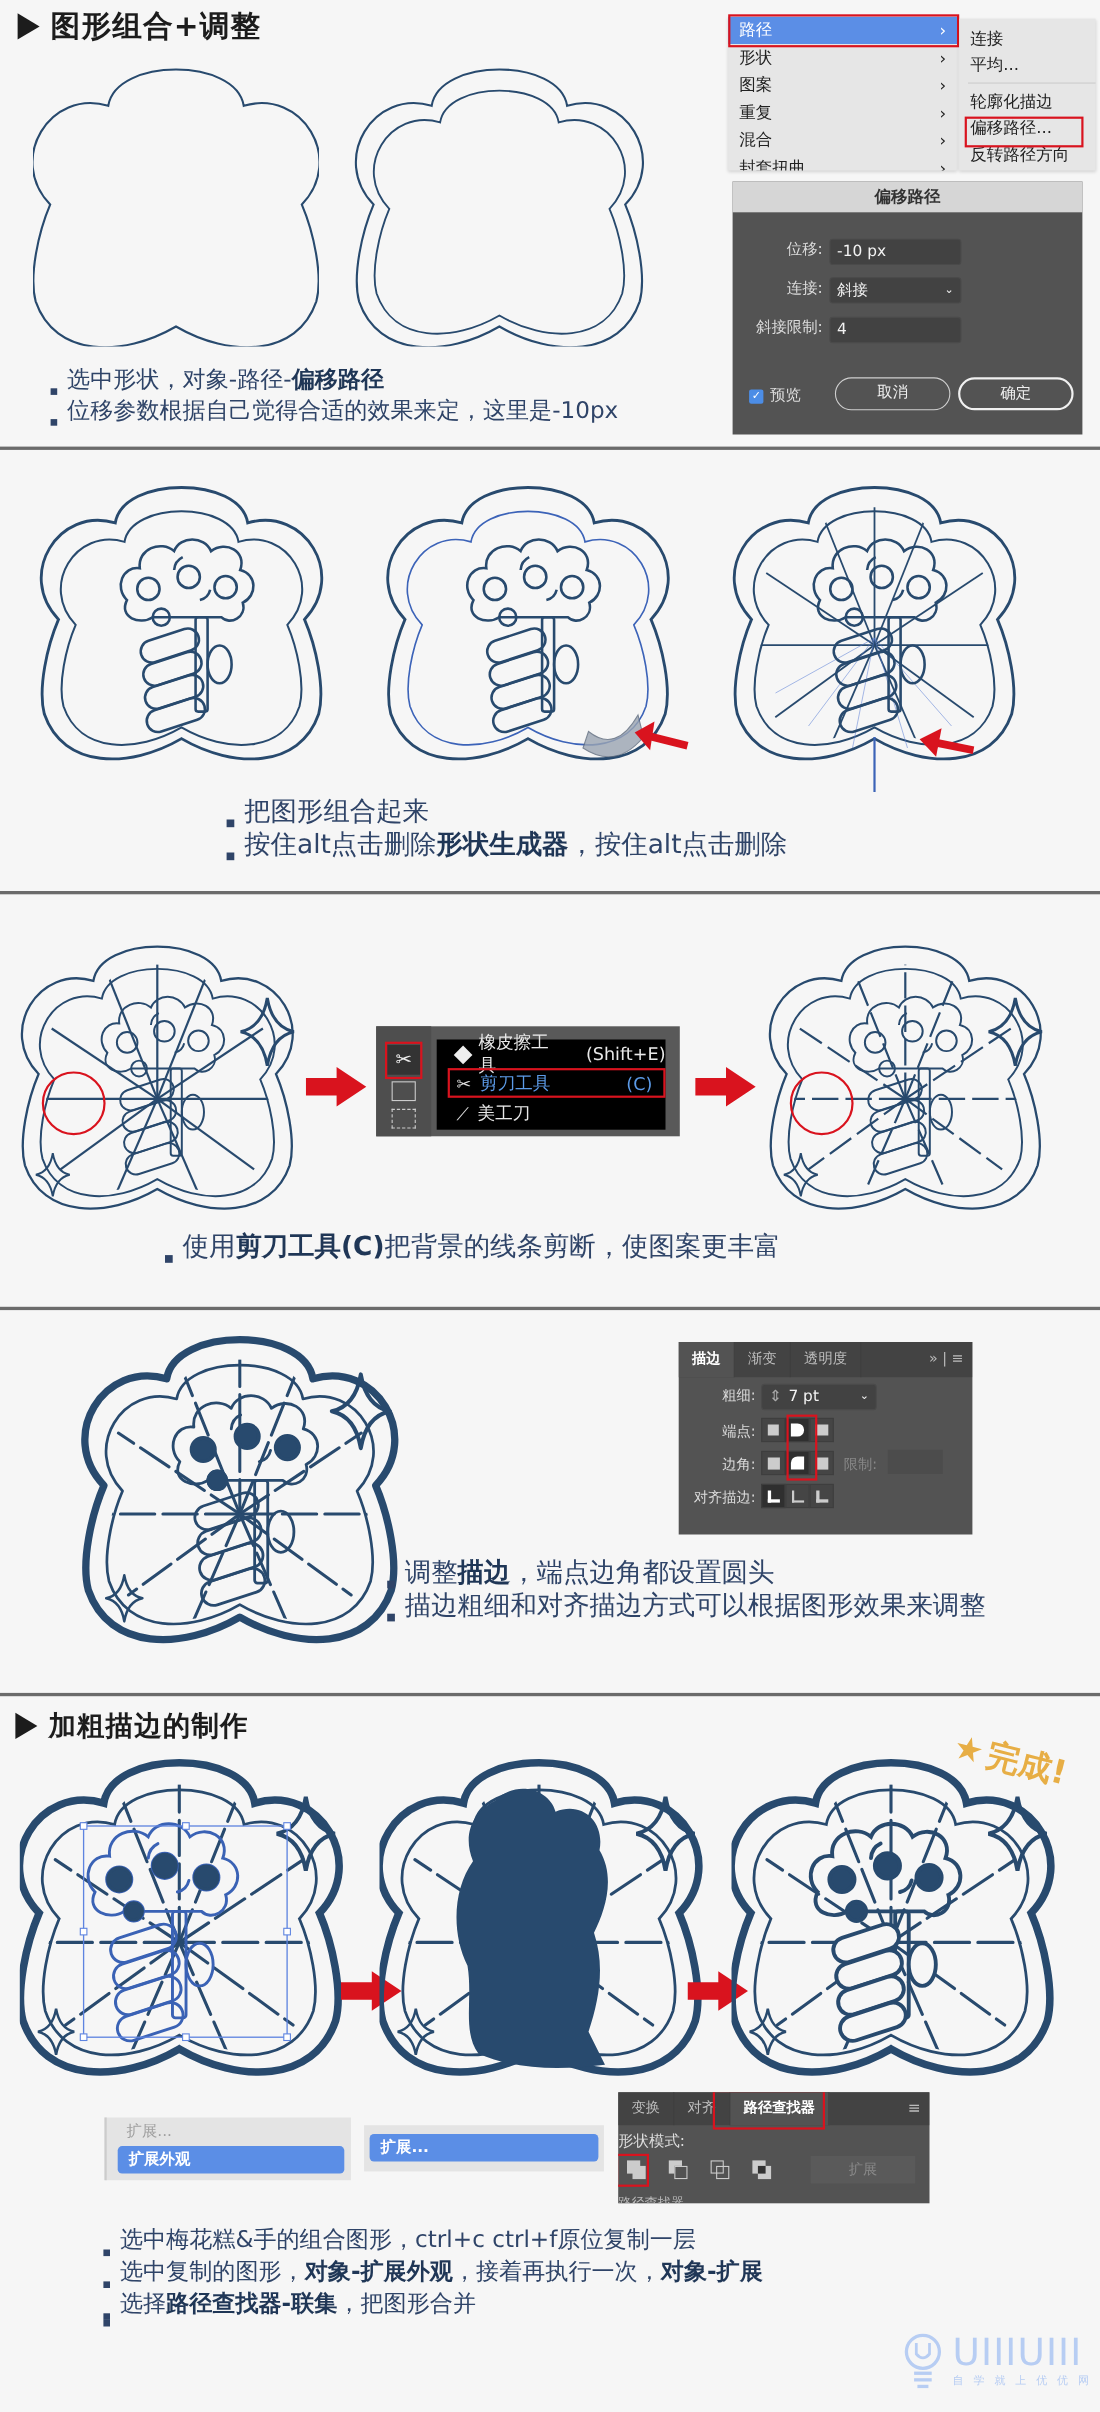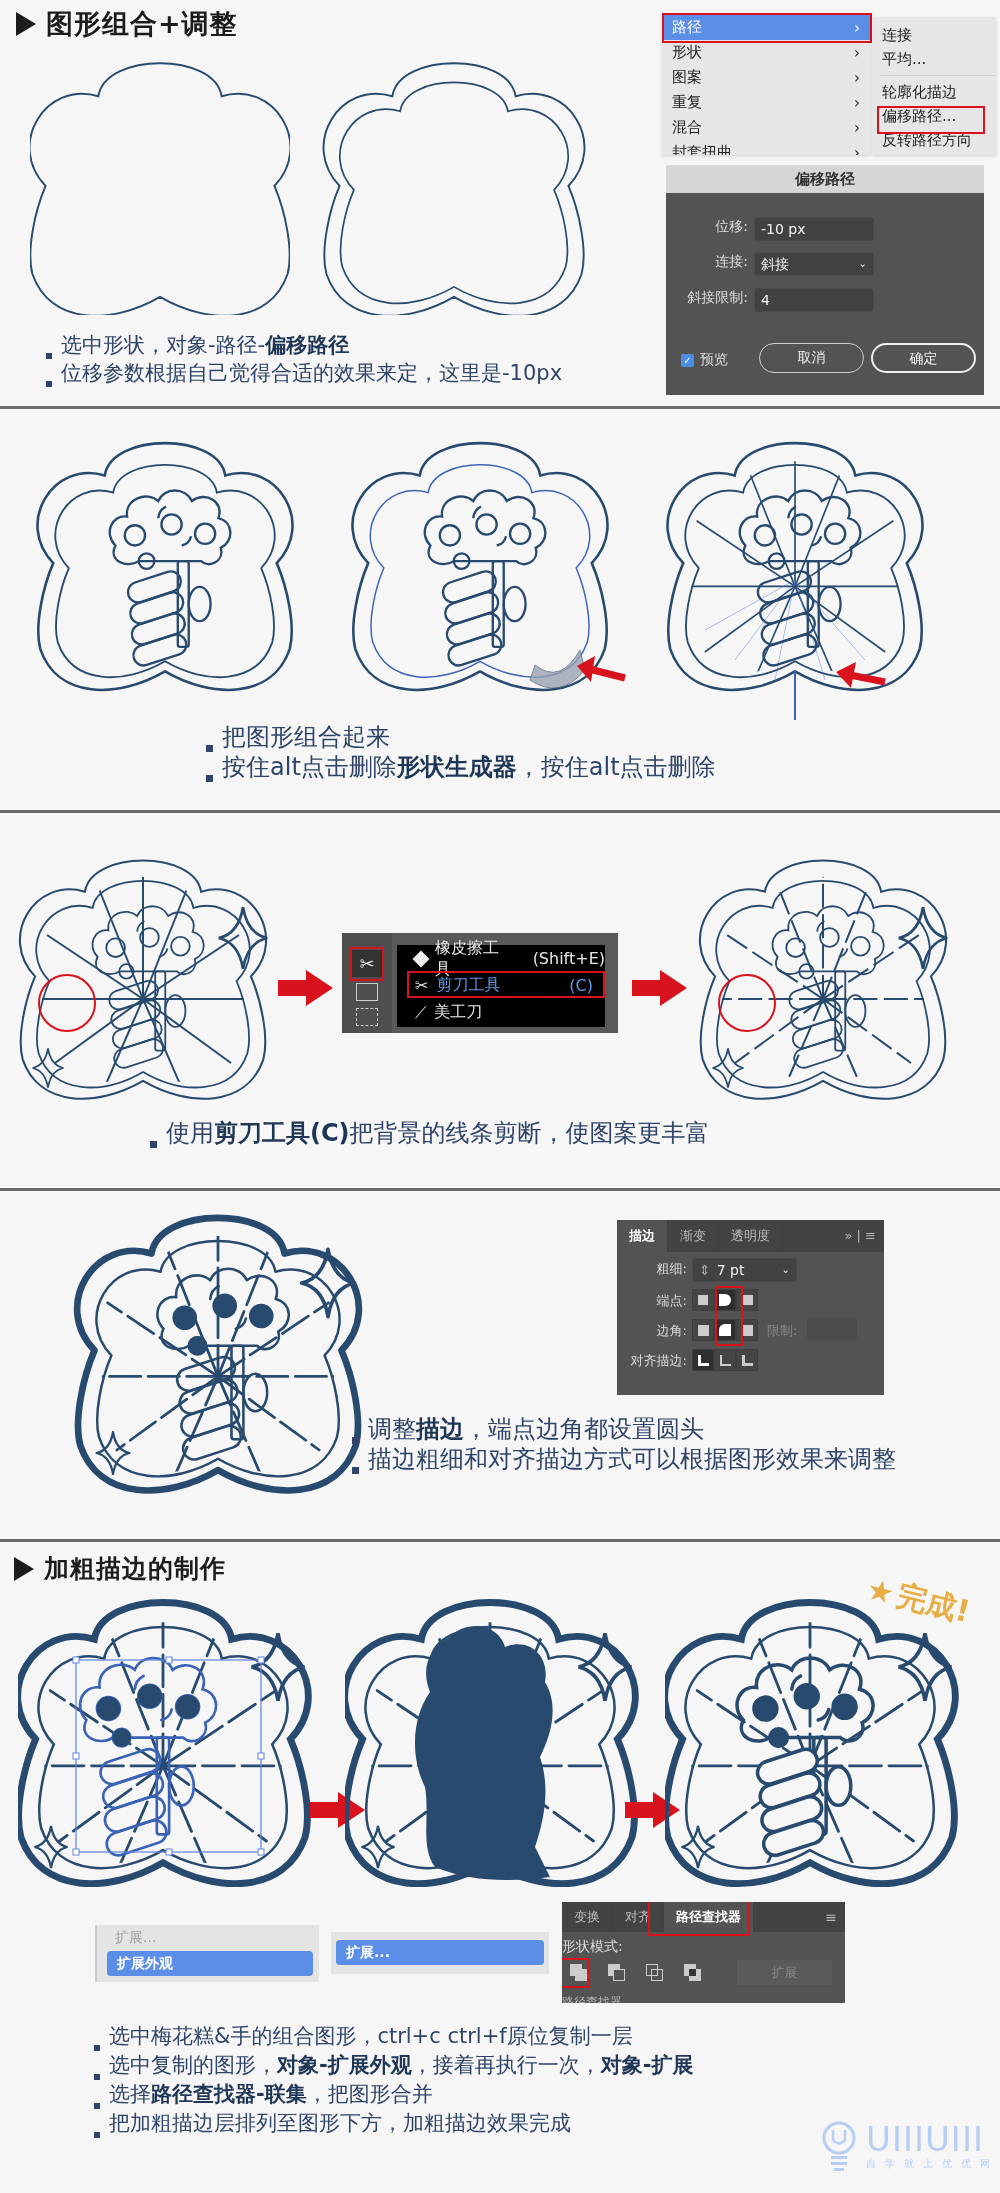--- a/index.html
+++ b/index.html
@@ -519,21 +519,20 @@
       <strong>对象-扩展</strong>
     </div>
   <div class="b" style="line-height:29px;">
       <span class="sq"></span>
       <span>选择</span>
       <strong>路径查找器-联集</strong>
       <span>，把图形合并</span>
     </div>
   <div class="b" style="line-height:29px;">
       <span class="sq"></span>
-      <span>把加粗描边层排列至图形下方，加粗描边效果完成</span>
     </div>
 </div>
 
 <div class="abs" style="left:820px; top:2120px; display:flex; align-items:center; gap:8px; color:#b7cdf3;">
   <svg width="38" height="52">
     <circle cx="19" cy="18" r="15" fill="none" stroke="#b7cdf3" stroke-width="3"></circle>
     <path d="M 13,10 L 13,20 Q 19,27 25,20 L 25,10" fill="none" stroke="#b7cdf3" stroke-width="2.5"></path>
     <rect x="11" y="36" width="16" height="3" fill="#b7cdf3"></rect>
     <rect x="11" y="42" width="16" height="3" fill="#b7cdf3"></rect>
     <rect x="14" y="48" width="10" height="3" fill="#b7cdf3"></rect>

